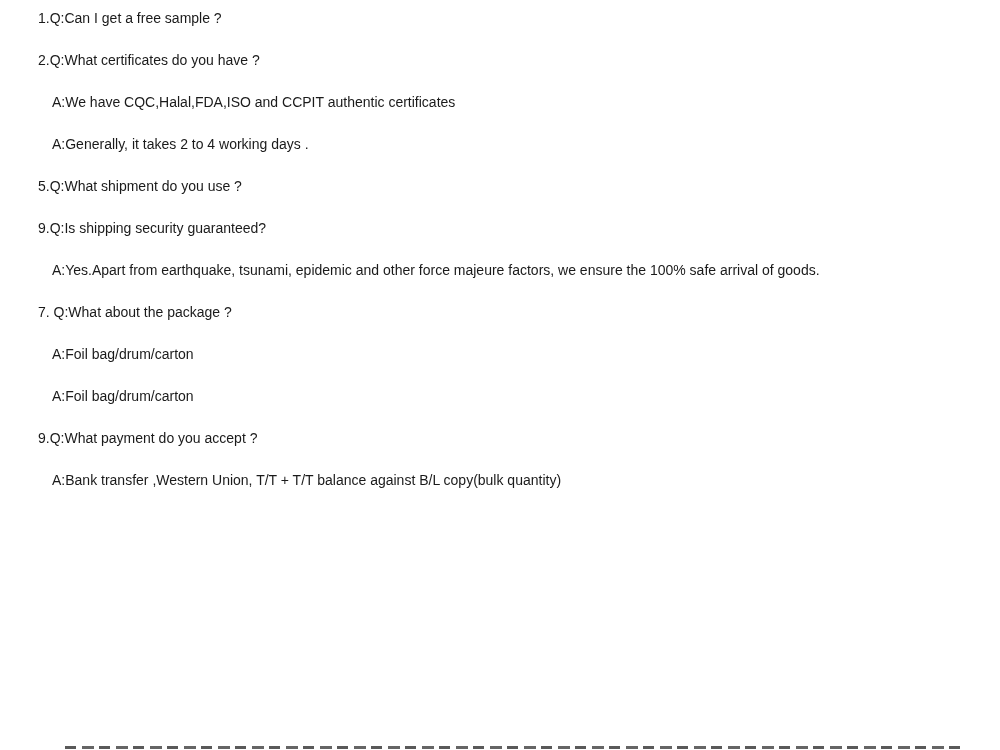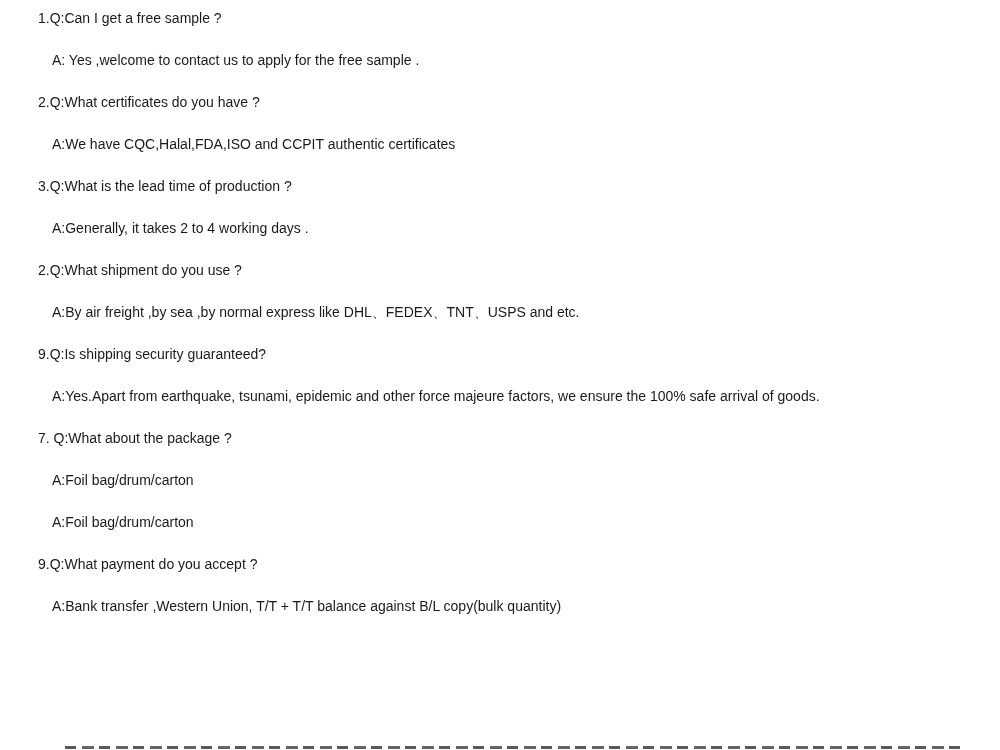--- a/index.html
+++ b/index.html
@@ -43,31 +43,28 @@
     );
     opacity: 0.85;
   }
 </style>
 </head>
 <body>
 
 <div class="faq-doc">
 
   <div class="line q-line">1.Q:Can I get a free sample ?</div>
-  <div class="line a-line">A: Yes ,welcome to contact us to apply for the free sample .</div>
 
   <div class="line q-line">2.Q:What certificates do you have ?</div>
   <div class="line a-line">A:We have CQC,Halal,FDA,ISO and CCPIT authentic certificates</div>
 
-  <div class="line q-line">3.Q:What is the lead time of production ?</div>
 
   <div class="line a-line">A:Generally, it takes 2 to 4 working days .</div>
 
-  <div class="line q-line">2.Q:What shipment do you use ?</div>
-  <div class="line a-line">A:By air freight ,by sea ,by normal express like DHL、FEDEX、TNT、USPS and etc.</div>
+  <div class="line q-line">5.Q:What shipment do you use ?</div>
 
   <div class="line q-line">9.Q:Is shipping security guaranteed?</div>
   <div class="line a-line">A:Yes.Apart from earthquake, tsunami, epidemic and other force majeure factors, we ensure the 100% safe arrival of goods.</div>
 
   <div class="line q-line">7. Q:What about the package ?</div>
   <div class="line a-line">A:Foil bag/drum/carton</div>
 
   <div class="line a-line">A:Foil bag/drum/carton</div>
 
   <div class="line q-line">9.Q:What payment do you accept ?</div>

